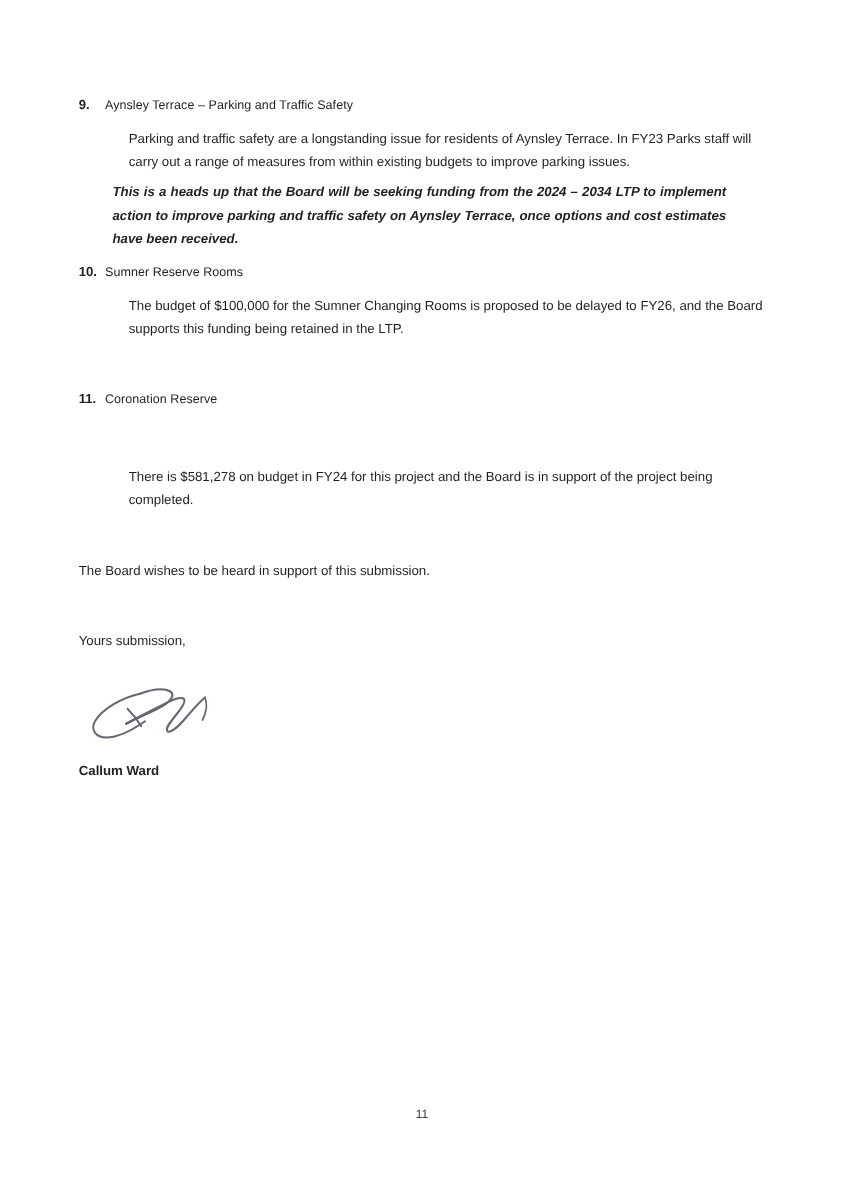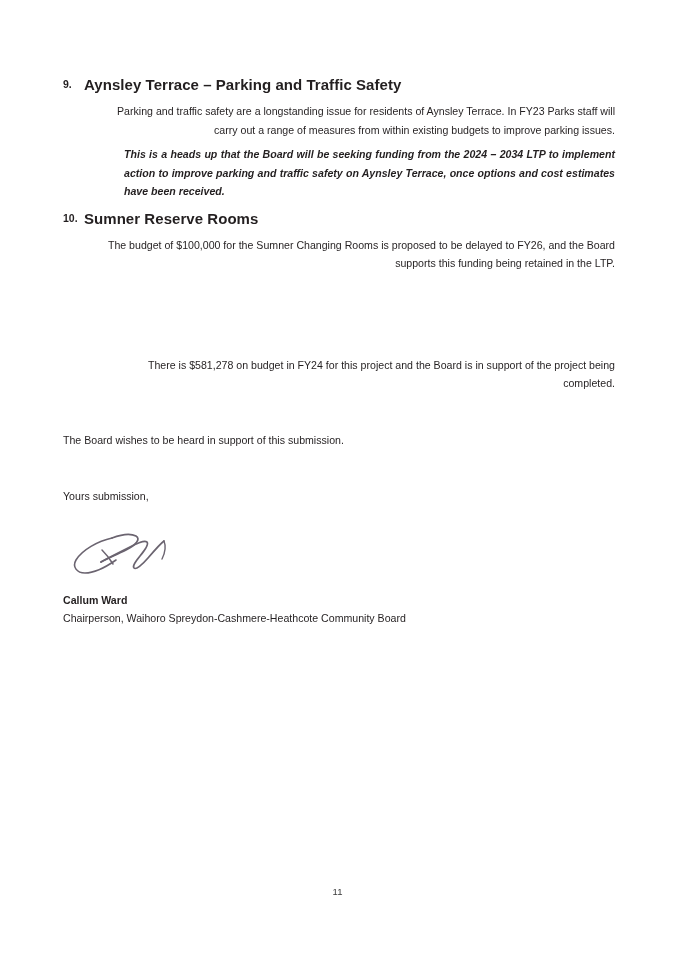--- a/index.html
+++ b/index.html
@@ -32,46 +32,46 @@
   }
   .item-num {
     width: 21px;
     flex: 0 0 21px;
     font-size: 10.5px;
     font-weight: bold;
     color: #231f20;
     line-height: 17px;
   }
   .item-title {
-    font-size: 15px;
-    font-weight: bold;
+    font-size: 10px;
+    font-weight: normal;
     color: #231f20;
     line-height: 17px;
     letter-spacing: 0.05px;
     text-align: center;
   }
 
   
   .para {
     margin-left: 40px;
     width: 512px;
     font-size: 10.6px;
     color: #231f20;
     line-height: 18.5px;
-    text-align: right;
+    text-align: left;
   }
   .para-closing {
     margin-left: 0;
     width: 552px;
     font-size: 10.6px;
     color: #231f20;
     line-height: 18.5px;
   }
   .para-note {
-    margin-left: 61px;
+    margin-left: 27px;
     width: 491px;
     font-size: 10.6px;
     font-weight: bold;
     font-style: italic;
     color: #231f20;
     line-height: 18.5px;
     text-align: justify;
   }
 
   
@@ -132,20 +132,24 @@
 
     <div class="item">
       <span class="item-num">10.</span>
       <span class="item-title">Sumner Reserve Rooms</span>
     </div>
     <div class="gap-9"></div>
     <p class="para" style="margin-top:0;margin-bottom:0;">The budget of $100,000 for the Sumner Changing Rooms is proposed to be delayed to FY26, and the Board supports this funding being retained in the LTP.</p>
 
     <div class="gap-38"></div>
 
+    <div class="item">
+      <span class="item-num">11.</span>
+      <span class="item-title">Coronation Reserve</span>
+    </div>
     <div class="gap-9"></div>
 
     <div class="gap-30"></div>
 
     <div class="gap-6"></div>
     <p class="para" style="margin-top:0;margin-bottom:0;">There is $581,278 on budget in FY24 for this project and the Board is in support of the project being completed.</p>
 
     <div class="gap-38"></div>
 
     <p class="para-closing" style="margin-top:0;margin-bottom:0;">The Board wishes to be heard in support of this submission.</p>
@@ -165,19 +169,18 @@
                    C68 33, 64 38, 66 40 C68 42, 74 37, 80 30 C86 23, 92 16, 96 13" stroke-width="1.7"></path>
           <path d="M34 22 C38 26, 42 31, 45 36" stroke-width="1.5"></path>
           <path d="M96 13 C98 18, 97 25, 94 31" stroke-width="1.4"></path>
         </g>
       </svg>
     </div>
 
     <div class="gap-12"></div>
 
     <div class="sign-name">Callum Ward</div>
-    <div class="sign-role">Chairperson, Waihoro Spreydon-Cashmere-Heathcote Community Board</div>
 
   </div>
 
   <div class="page-number">11</div>
 
 </div>
 
 </body></html>

